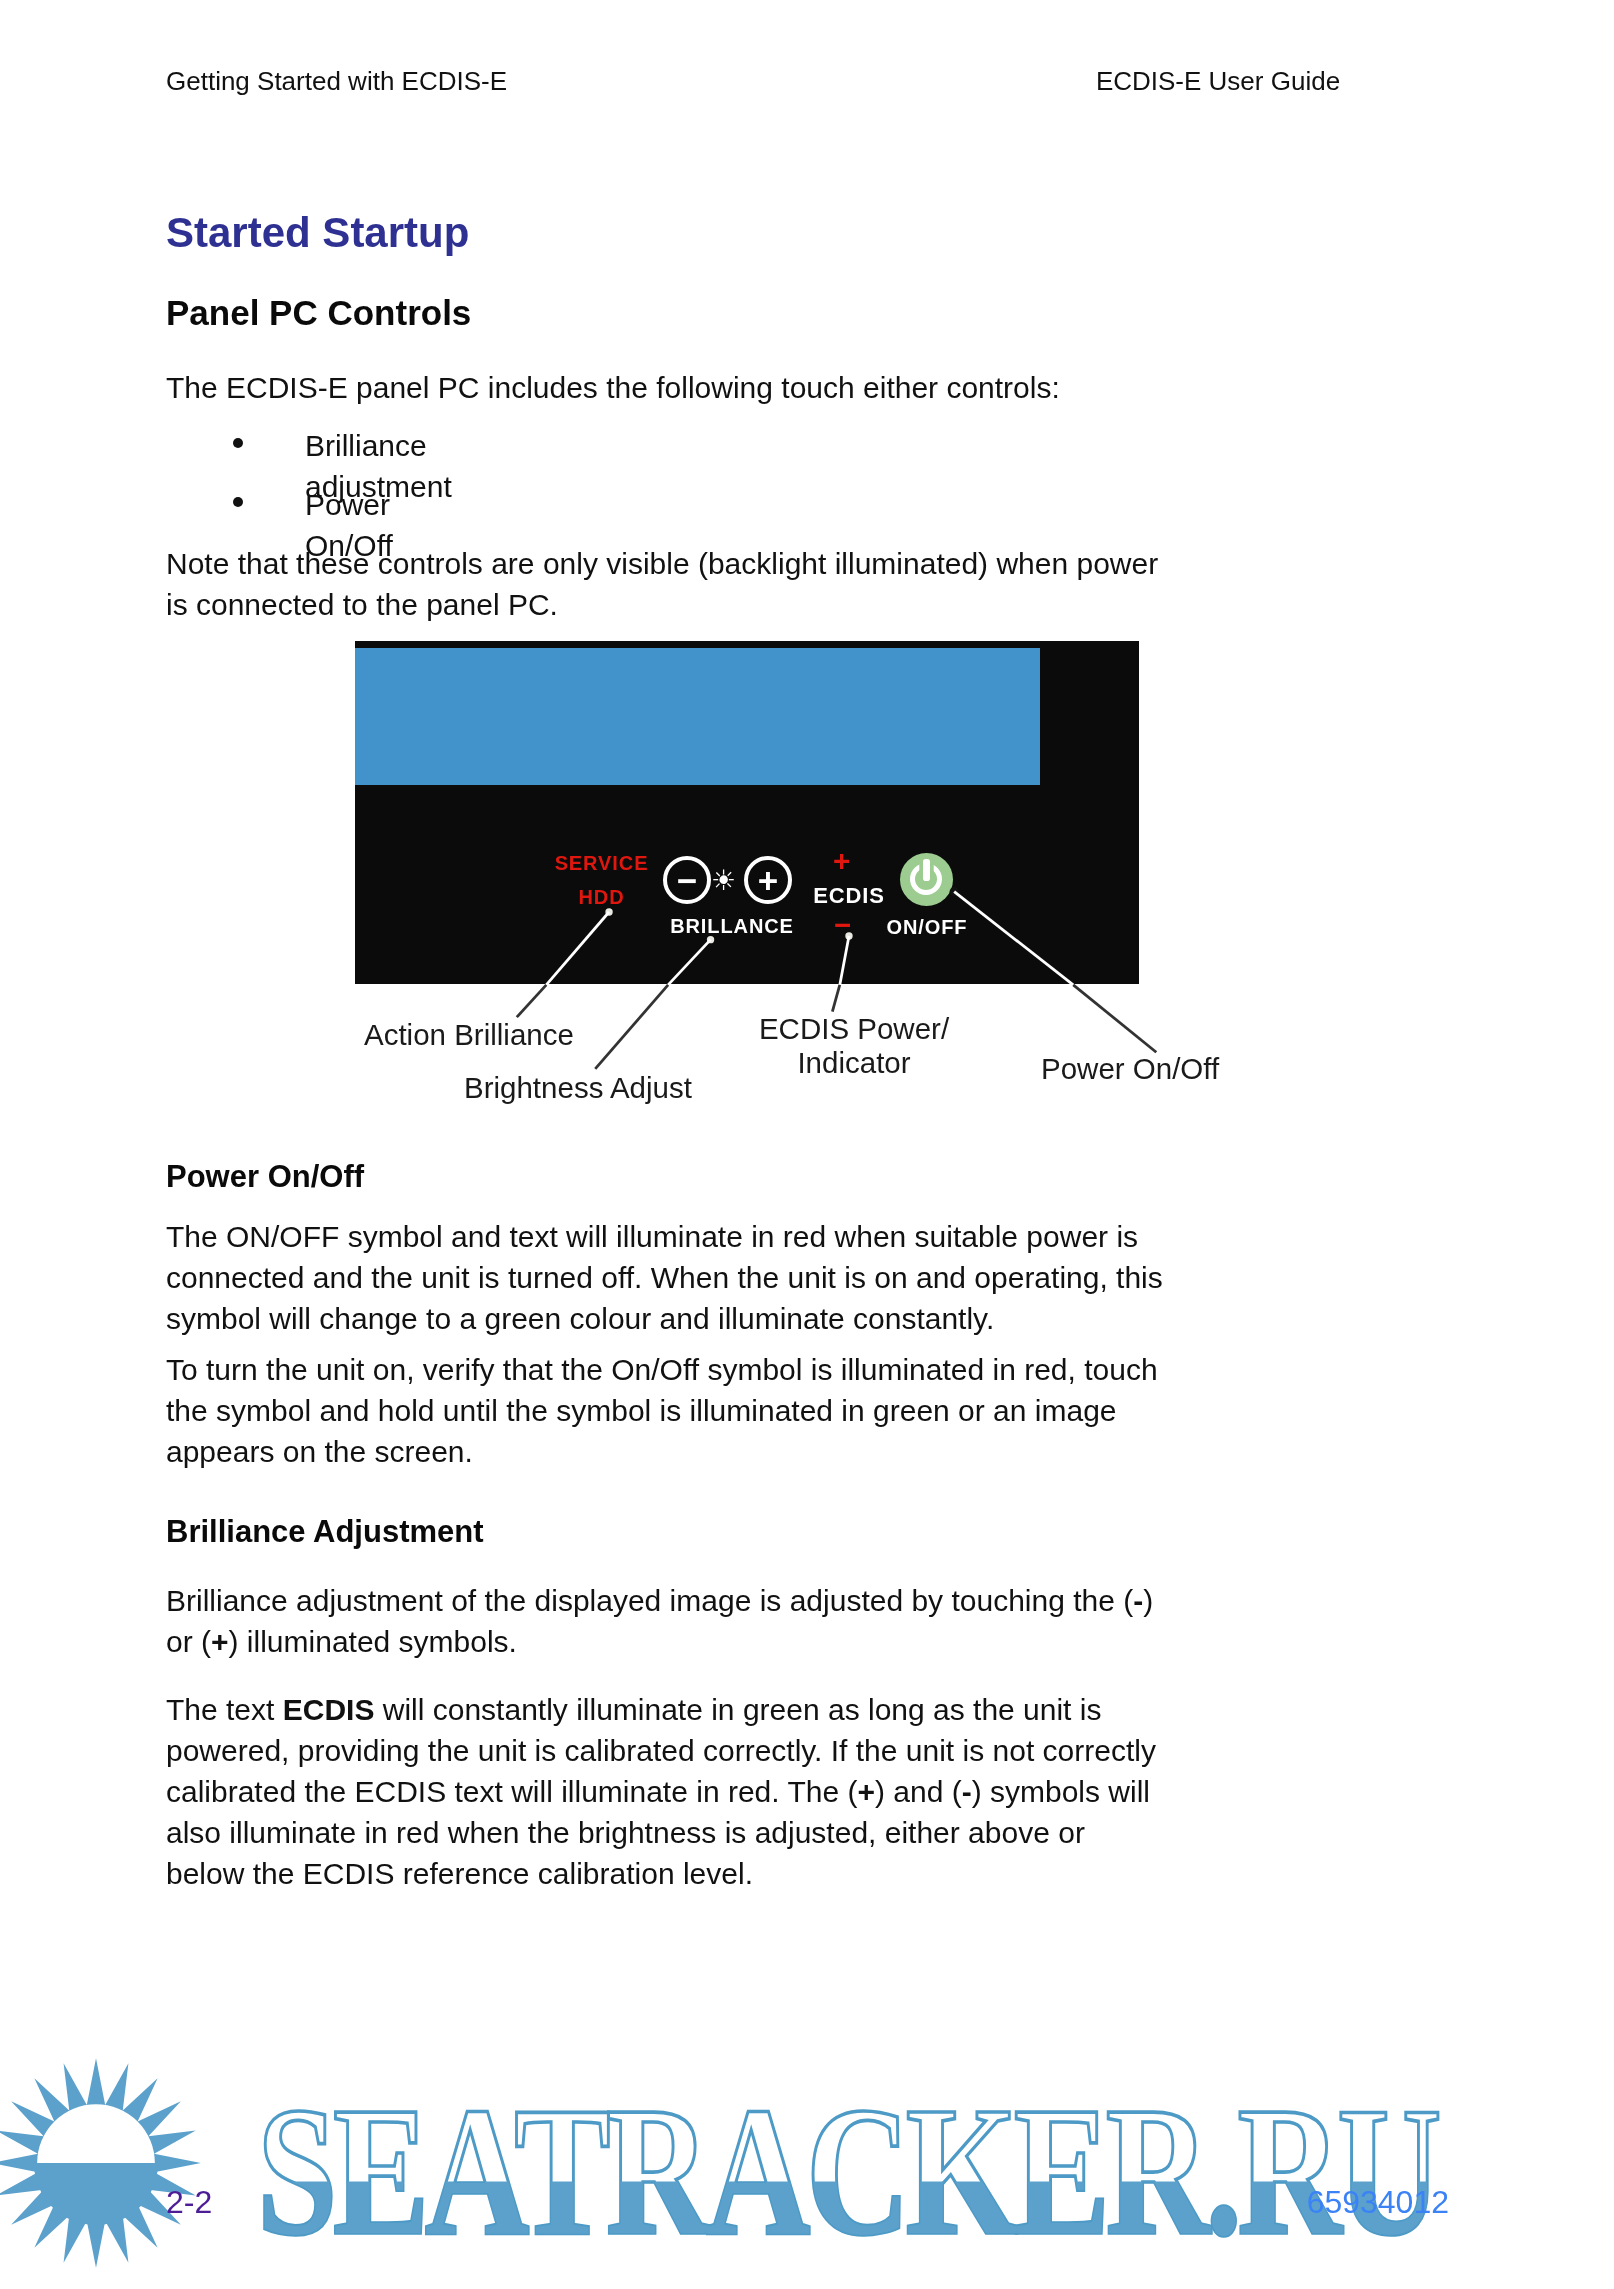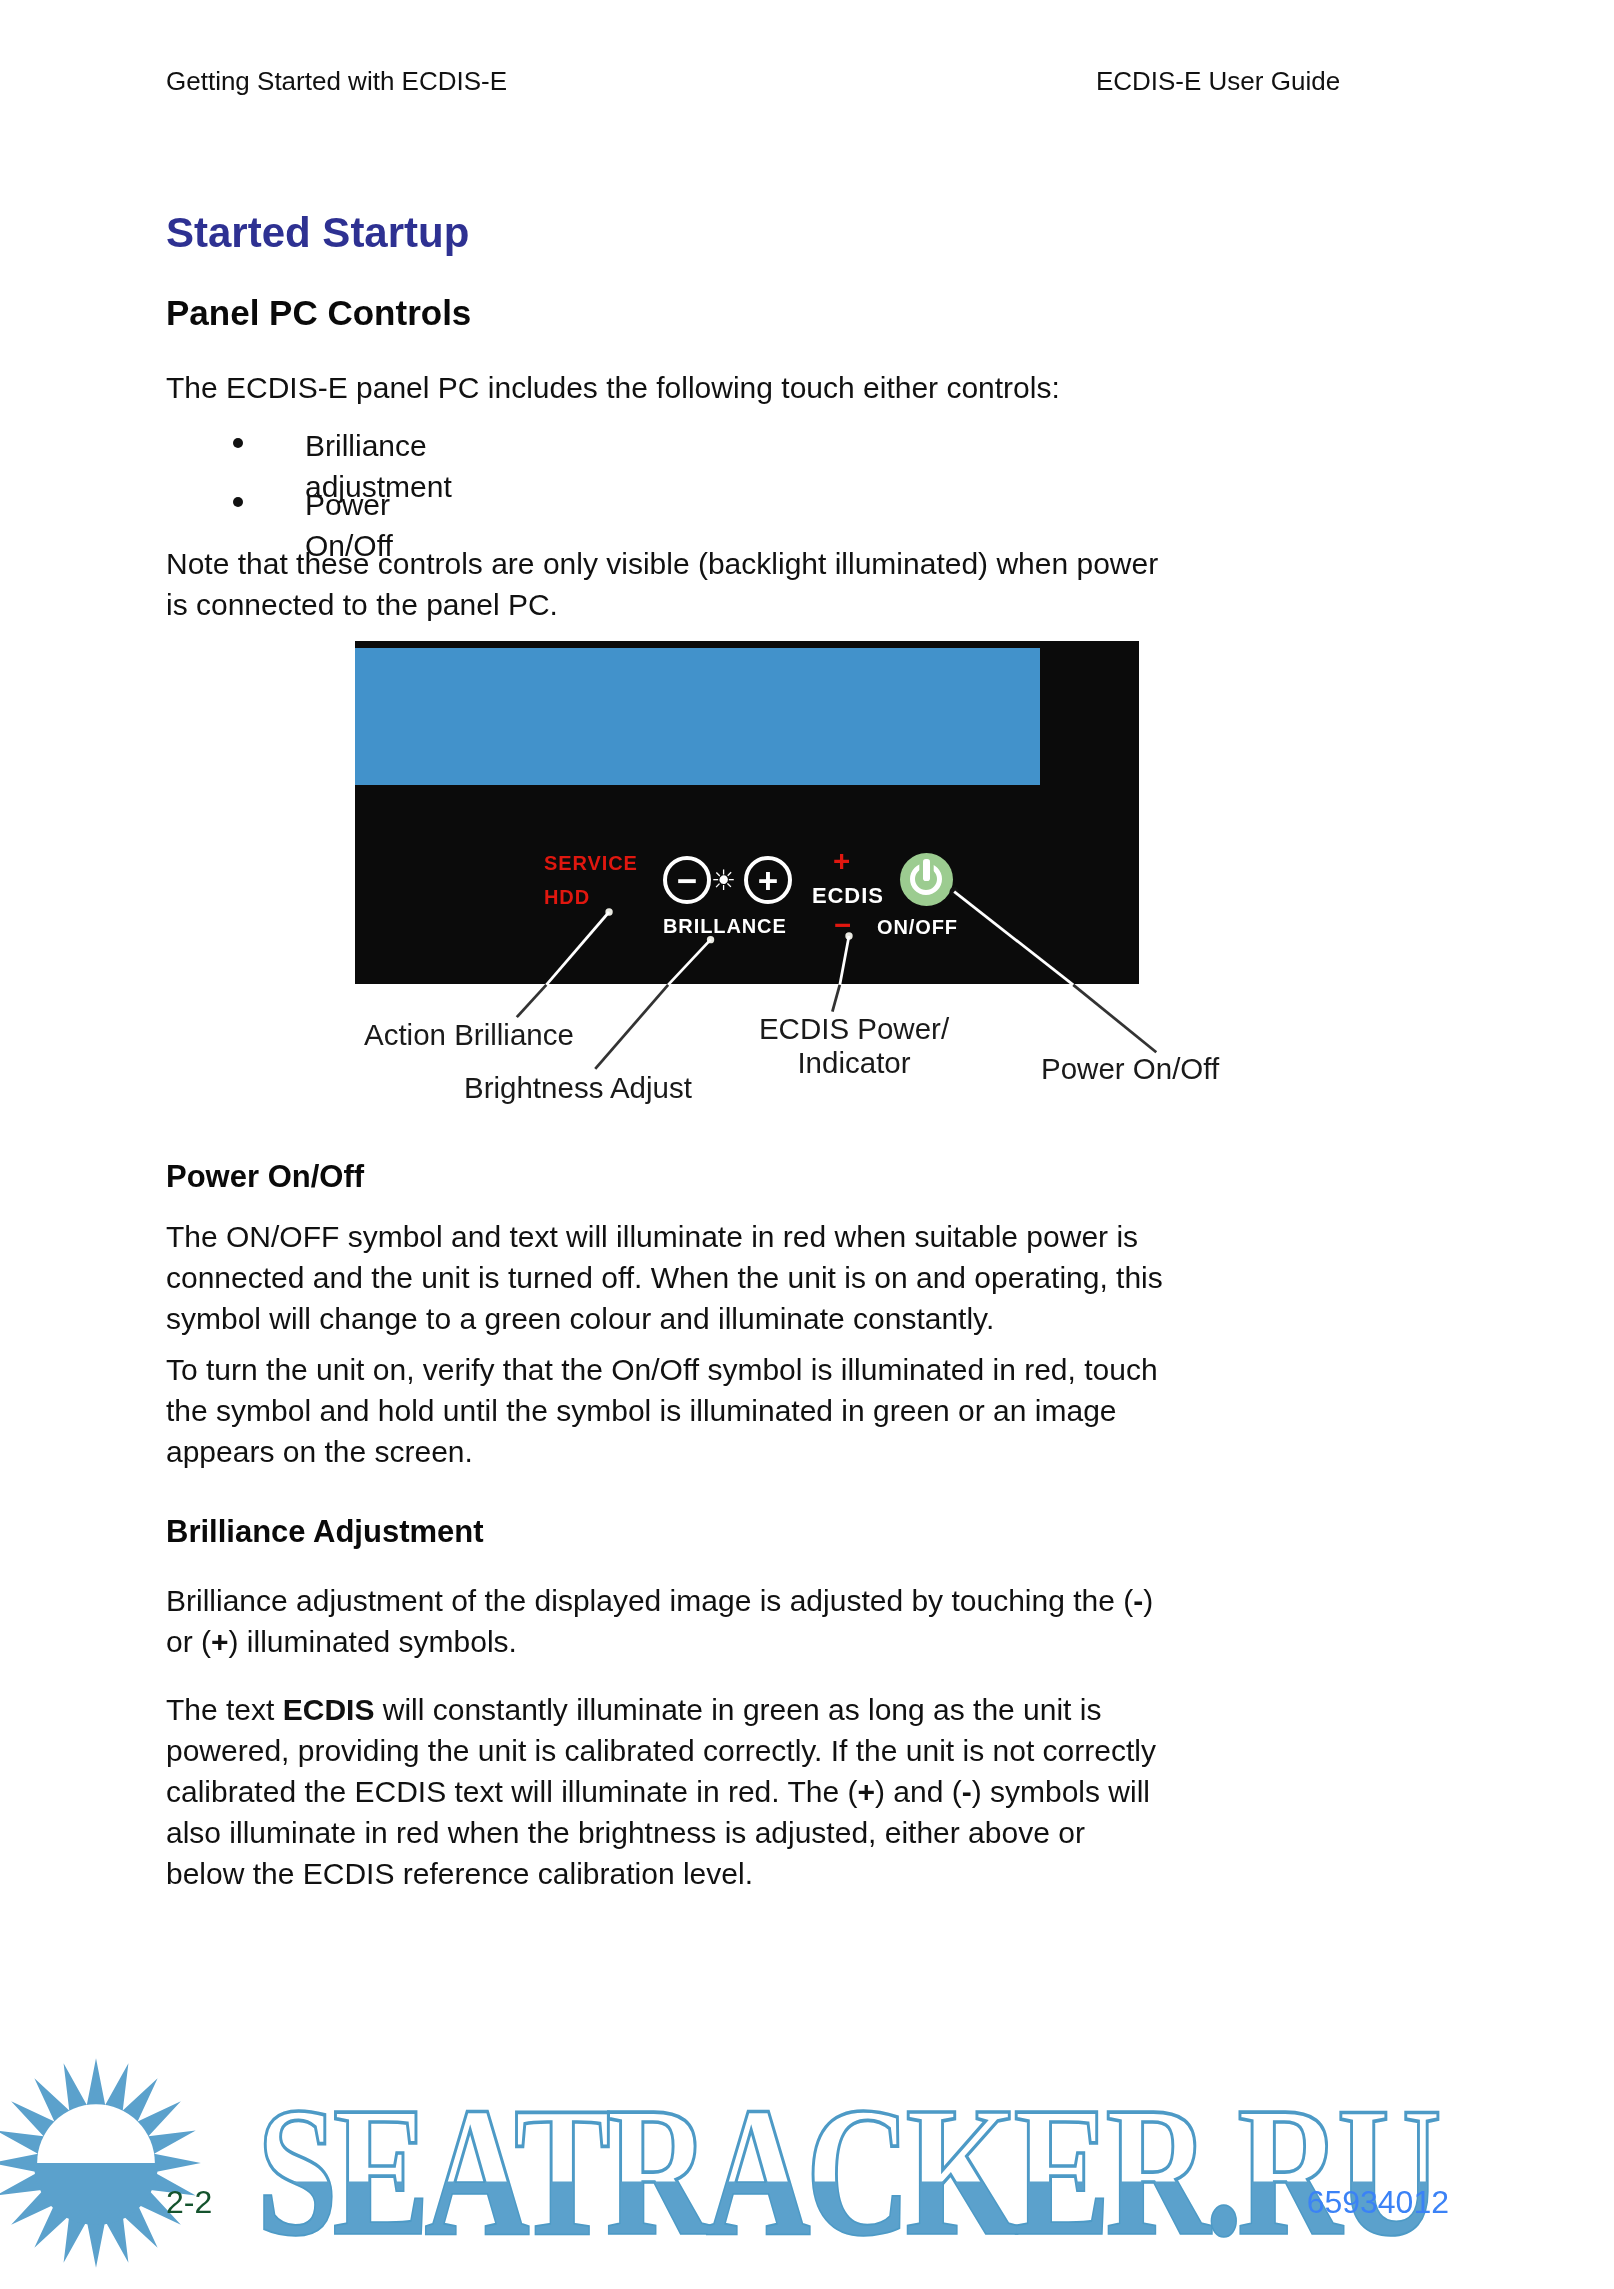--- a/index.html
+++ b/index.html
@@ -11,21 +11,21 @@
   .h1{font-size:42px;font-weight:bold;color:#2E3192}
   .h2{font-size:35px;font-weight:bold;color:#0a0a0a}
   .h3{font-size:31px;font-weight:bold;color:#0a0a0a}
   .bullet-dot{width:10px;height:10px;border-radius:50%;background:#111;position:absolute;top:13px;left:0}
   .callout{font-size:29.5px;color:#1a1a1a;white-space:pre-line}
   
   .panel{left:355px;top:641px;width:784px;height:343px;background:#0B0B0B}
   .screen{left:0;top:7.4px;width:685px;height:137px;background:#4292CB}
   .red{color:#E0170F}
   .wt{color:#fff}
-  .ptxt{font-size:20px;font-weight:bold;letter-spacing:0.9px;text-align:left}
+  .ptxt{font-size:20px;font-weight:bold;letter-spacing:0.9px;text-align:center}
   .circle{width:48px;height:48px;border:4.6px solid #fff;border-radius:50%;box-sizing:border-box;
           display:flex;align-items:center;justify-content:center;color:#fff;font-weight:bold;font-size:35px;line-height:1}
   .power{width:53px;height:53px;border-radius:50%;background:#9CCC90}
   .pring{position:absolute;left:10px;top:10px;width:32px;height:32px;box-sizing:border-box;
          border:5.5px solid #fff;border-radius:50%}
   .pbar{position:absolute;left:23px;top:5.5px;width:6.5px;height:22px;background:#fff;border-radius:2.8px;
         box-shadow:0 0 0 3.7px #9CCC90}
   .signs{font-size:29.5px;font-weight:bold;line-height:1}
   
   .wm{left:257px;top:2078px;width:1754px;height:231px;white-space:nowrap;line-height:1;
@@ -125,15 +125,15 @@
   <polygon id="sun-rays" points="100.0,2.0 108.6,45.7 130.3,6.8 125.0,51.0 157.6,20.7 138.9,61.1 179.3,42.4 149.0,75.0 193.2,69.7 154.3,91.4 198.0,100.0 154.3,108.6 193.2,130.3 149.0,125.0 179.3,157.6 138.9,138.9 157.6,179.3 125.0,149.0 130.3,193.2 108.6,154.3 100.0,198.0 91.4,154.3 69.7,193.2 75.0,149.0 42.4,179.3 61.1,138.9 20.7,157.6 51.0,125.0 6.8,130.3 45.7,108.6 2.0,100.0 45.7,91.4 6.8,69.7 51.0,75.0 20.7,42.4 61.1,61.1 42.4,20.7 75.0,51.0 69.7,6.8 91.4,45.7" fill="#5BA1CC"></polygon>
   <path d="M 45 100 A 55 55 0 0 1 155 100 Z" fill="#ffffff"></path>
   <path d="M 42 100 A 58 58 0 0 0 158 100 Z" fill="#5BA1CC"></path>
 </svg>
 
 <div class="abs wm">
   <span class="wm-outline">SEATRACKER.RU</span>
   <span class="wm-fill">SEATRACKER.RU</span>
 </div>
 
-<div class="abs footnum" style="left:166px;top:2184px;color:#14532d">2-2</div>
+<div class="abs footnum" style="left:166px;top:2184px;color:#4c1d95">2-2</div>
 <div class="abs footnum" style="left:1089px;top:2184px;width:360px;text-align:right">65934012</div>
 
 
 </body></html>

